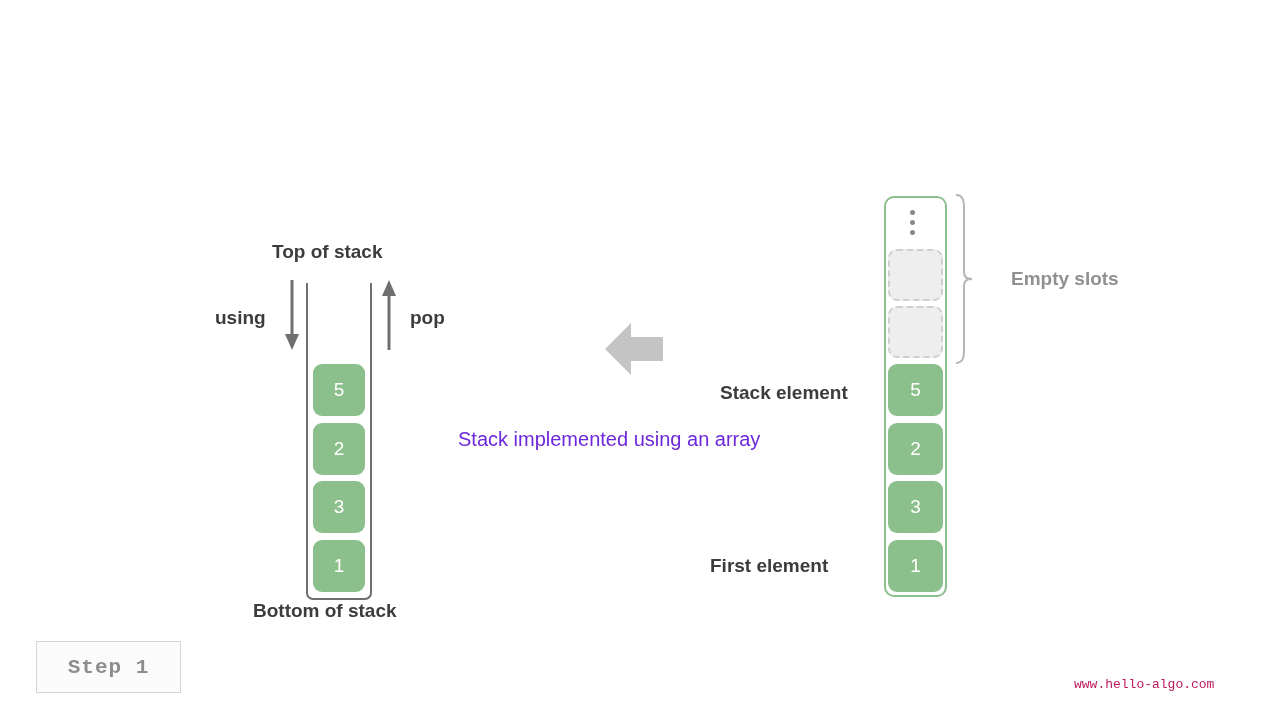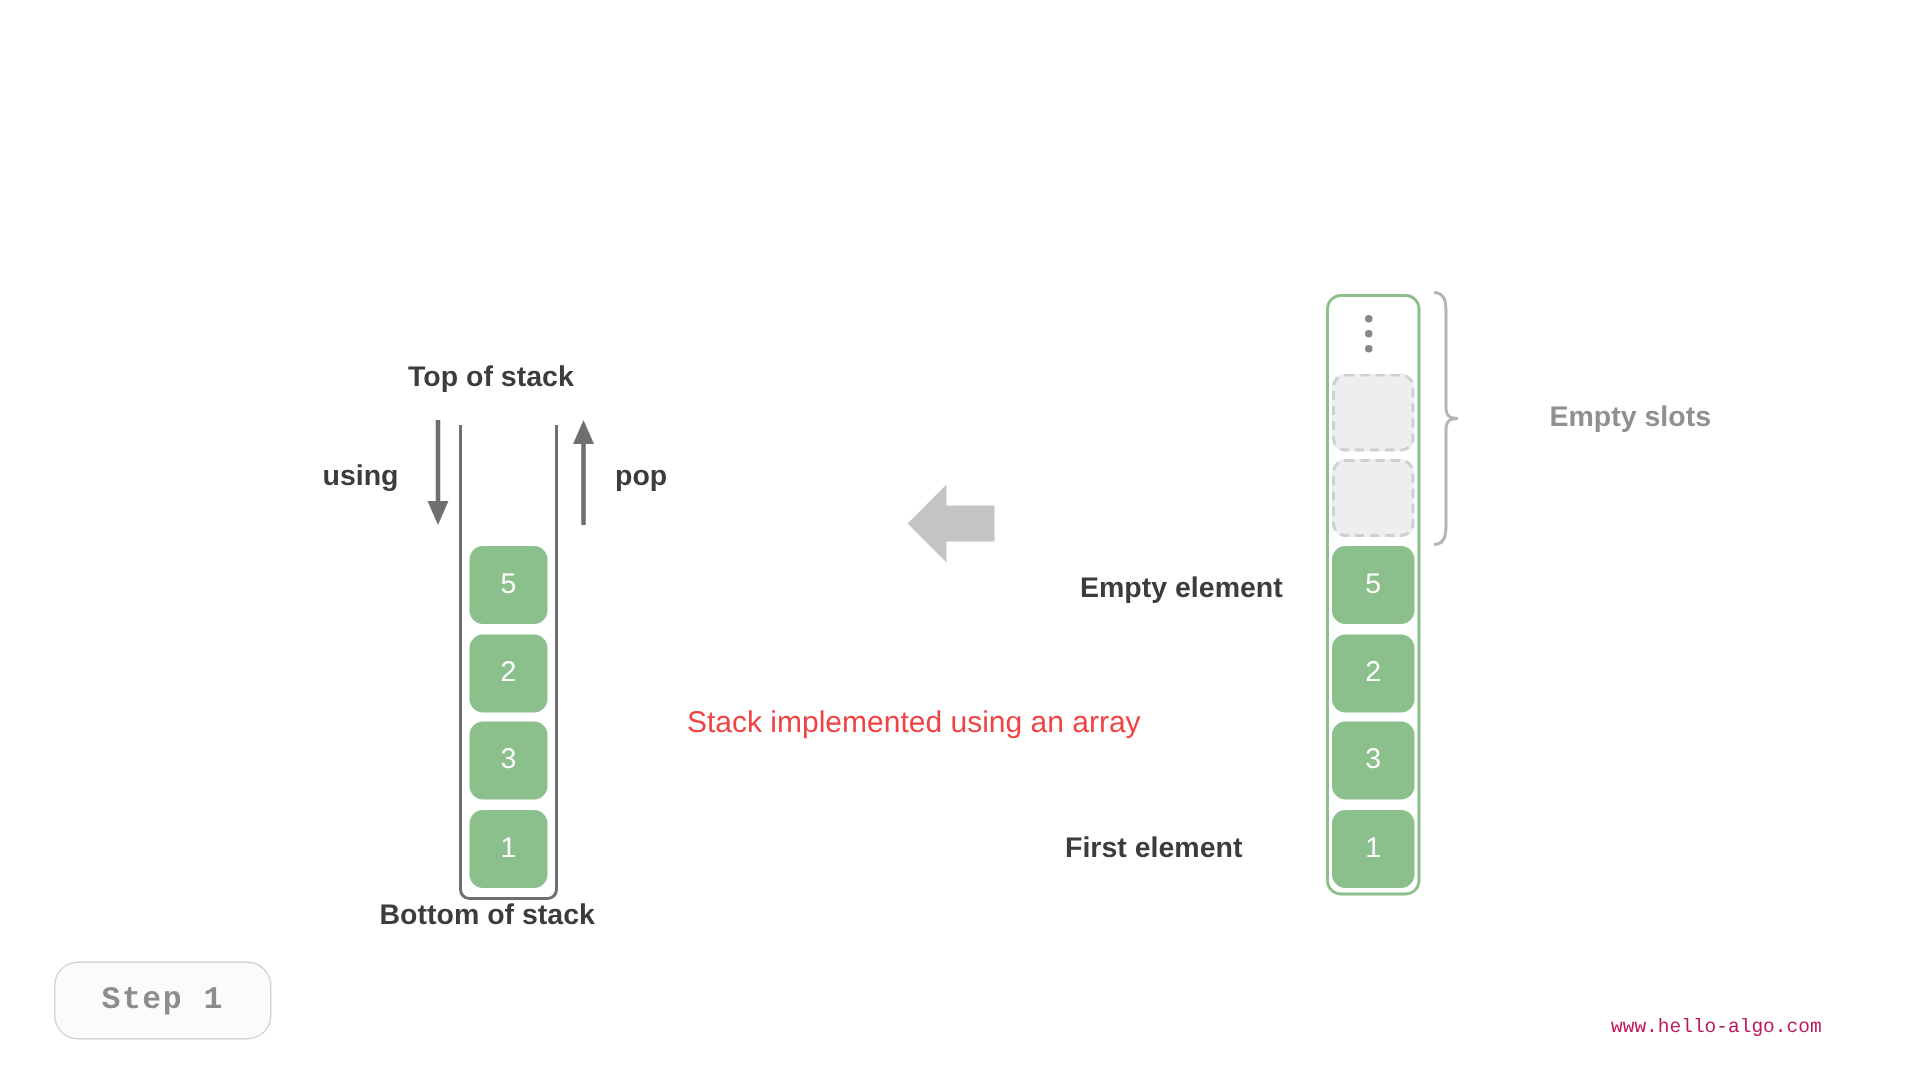--- a/index.html
+++ b/index.html
@@ -38,23 +38,22 @@
     font-weight: bold;
     font-size: 19px;
     color: #909090;
     white-space: nowrap;
   }
   .caption {
     position: absolute;
     font-family: "Liberation Sans", sans-serif;
     font-weight: normal;
     font-size: 20px;
-    color: #ef4444;
-    white-space: nowrap;
-    margin-top: 43px;
+    color: #6d28d9;
+    white-space: nowrap;
   }
 
   
   #left-stack-container {
     position: absolute;
     left: 306px;
     top: 283px;
     width: 66px;
     height: 317px;
     border-left: 2px solid #6f6f6f;
@@ -126,21 +125,21 @@
   #empty-slots-brace { position: absolute; left: 952px; top: 193px; }
 
   
   #step-badge {
     position: absolute;
     left: 36px;
     top: 641px;
     width: 145px;
     height: 52px;
     border: 1px solid #d5d5d5;
-    border-radius: 16px;
+    border-radius: 0;
     background: #fbfbfb;
     display: flex;
     align-items: center;
     justify-content: center;
     font-family: "Liberation Mono", monospace;
     font-size: 21px;
     font-weight: bold;
     color: #8d8d8d;
     letter-spacing: 1px;
     box-sizing: border-box;
@@ -201,23 +200,23 @@
       <span></span>
   </div>
 
   <div class="empty-slot" style="left:888px; top:249px;"></div>
   <div class="empty-slot" style="left:888px; top:306px;"></div>
 
   <svg id="empty-slots-brace" width="22" height="172" viewBox="0 0 22 172">
     <path d="M4,2 C12,2 12,10 12,16 L12,78 C12,84 14,86 20,86 C14,86 12,88 12,94 L12,156 C12,162 12,170 4,170" fill="none" stroke="#b5b5b5" stroke-width="2"></path>
   </svg>
 
-  <div class="label-gray-bold" style="left:1033px; top:268px;">Empty slots</div>
-
-  <div class="label-bold" style="left:720px; top:382px;">Empty element</div>
+  <div class="label-gray-bold" style="left:1011px; top:268px;">Empty slots</div>
+
+  <div class="label-bold" style="left:720px; top:382px;">Stack element</div>
 
   <div class="cell" style="left:888px; top:364px; width:55px;">5</div>
   <div class="cell" style="left:888px; top:423px; width:55px;">2</div>
   <div class="cell" style="left:888px; top:481px; width:55px;">3</div>
   <div class="cell" style="left:888px; top:540px; width:55px;">1</div>
 
   <div class="label-bold" style="left:710px; top:555px;">First element</div>
 
   <div id="step-badge">Step 1</div>
 

